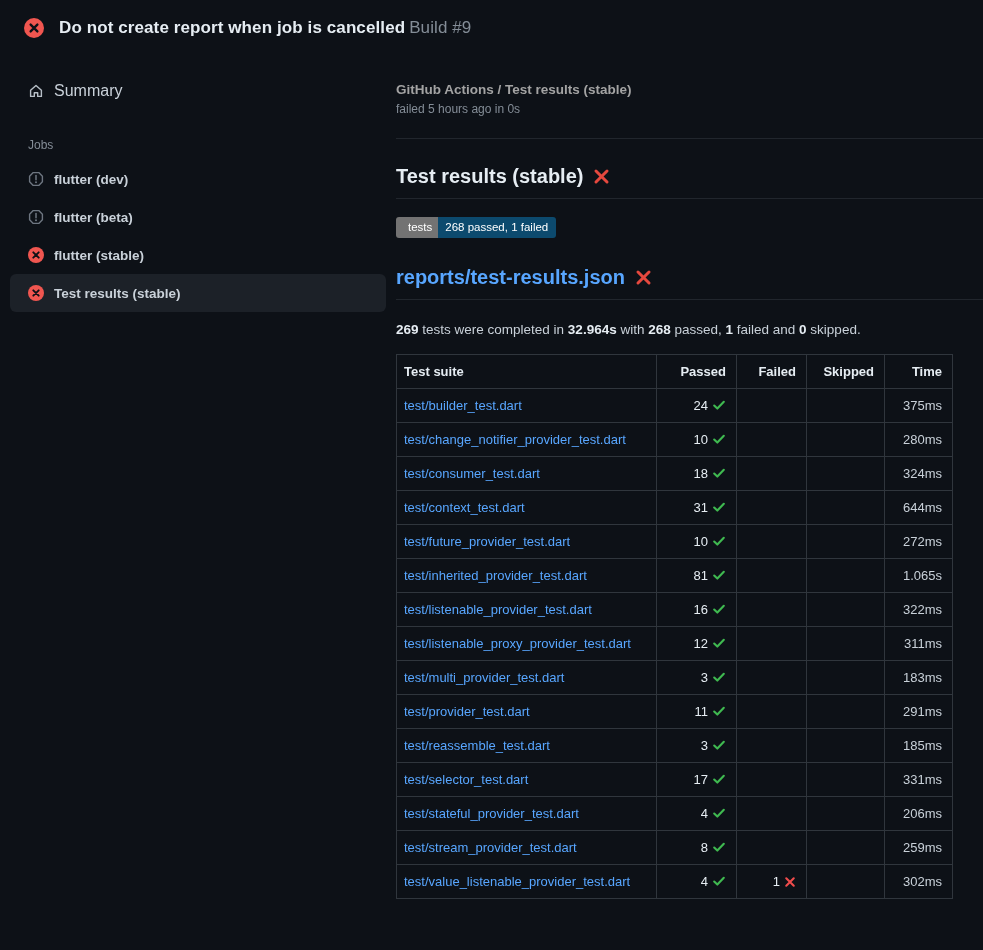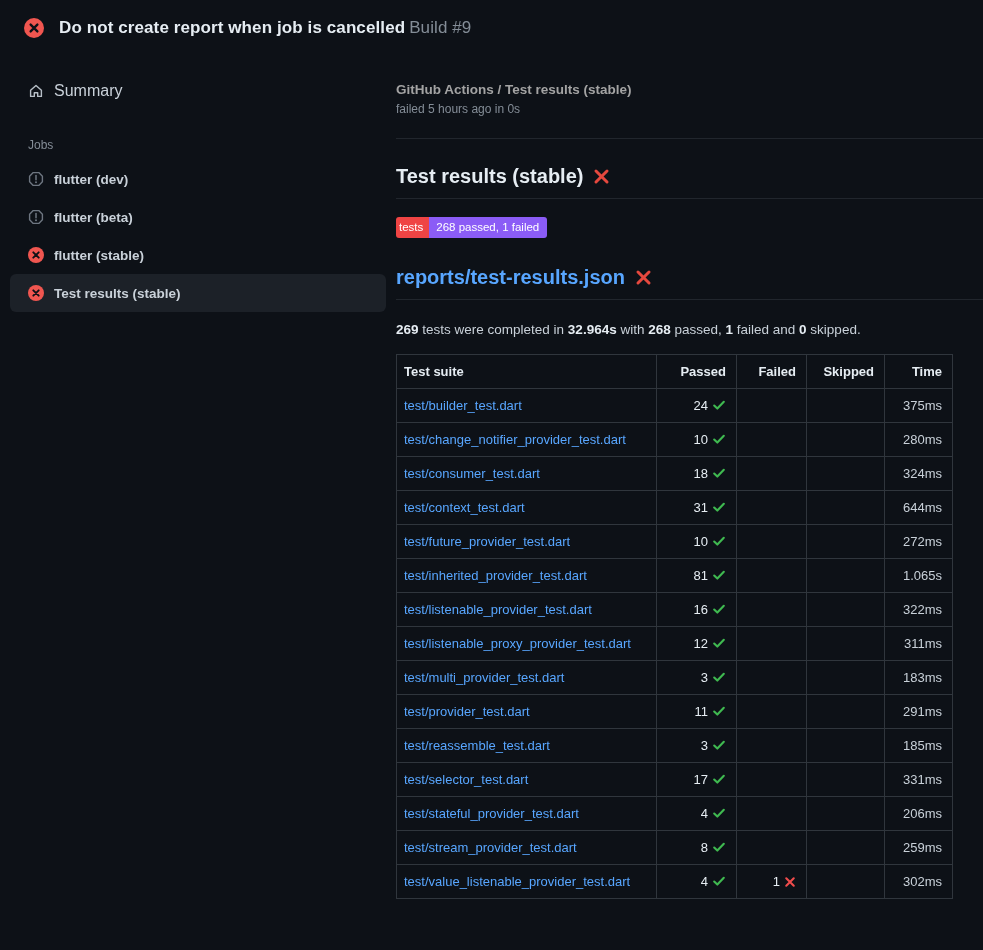--- a/index.html
+++ b/index.html
@@ -66,22 +66,22 @@
     border-bottom: 1px solid #21262d;
     display: flex; align-items: center; gap: 10px;
   }
   h2.report-title { margin-top: 28px; color: #58a6ff; cursor: pointer; }
 
   .badge {
     display: inline-flex; margin-top: 18px;
     font-size: 11.5px; font-weight: 400; color: #ffffff;
     border-radius: 3px; overflow: hidden; line-height: 1;
   }
-  .badge .badge-label { background: #ef4444; padding: 5px 6px 4px 3px; }
-  .badge .badge-value { background: #8b5cf6; padding: 5px 8px 4px 7px; }
+  .badge .badge-label { background: #737373; padding: 5px 6px 4px 12px; }
+  .badge .badge-value { background: #0c4a6e; padding: 5px 8px 4px 7px; }
 
   .summary-text { margin-top: 22px; font-size: 13.5px; color: #c9d1d9; }
   .summary-text strong { color: #e6edf3; font-weight: 700; }
 
   
   table.results {
     margin-top: 17px;
     border-collapse: collapse;
     width: 556px;
     font-size: 13px;

